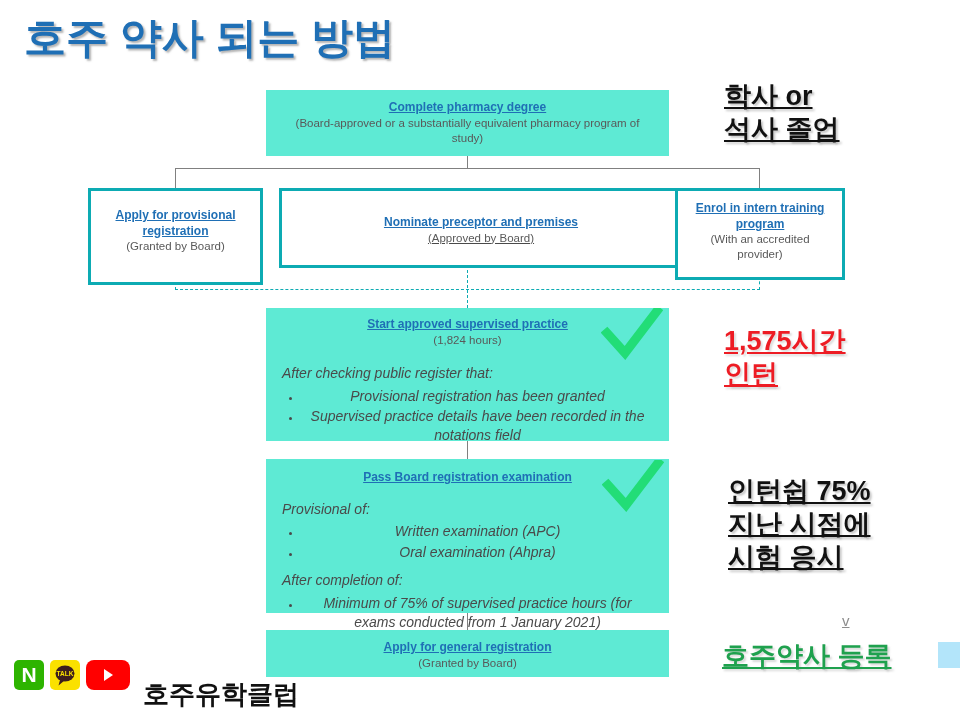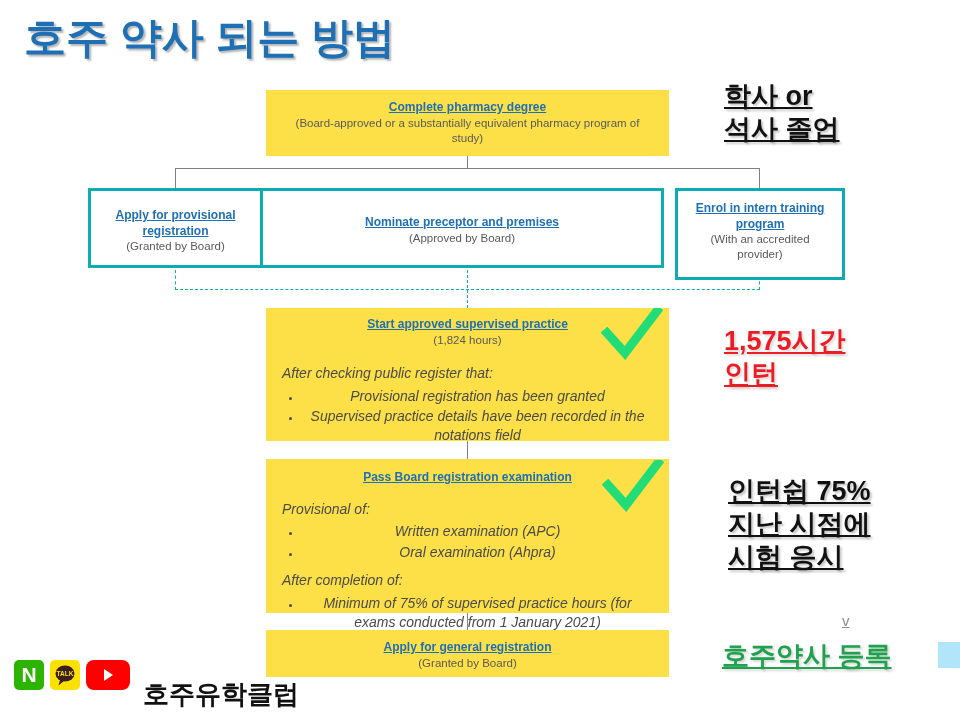--- a/index.html
+++ b/index.html
@@ -25,21 +25,21 @@
     color: #1F6FB5;
     letter-spacing: 0px;
     text-shadow: 2px 2px 2px rgba(120,120,120,0.55);
     white-space: nowrap;
   }
 
   
   .flow-box {
     position: absolute;
     box-sizing: border-box;
-    background: #fde047;
+    background: #5eead4;
     color: #4A4A4A;
     font-size: 11.5px;
     line-height: 1.32;
   }
   .flow-box.bordered {
     background: #ffffff;
     border: 3px solid #0DABB3;
   }
   .box-title {
     display: block;
@@ -171,26 +171,26 @@
 
 <div class="vline-gray" style="left:467px; top:441px; height:18px;"></div>
 
 <div class="vline-gray" style="left:467px; top:613px; height:17px;"></div>
 
 <div class="flow-box" id="box-degree" style="left:266px; top:90px; width:403px; height:66px; padding:10px 22px 0 22px;">
   <span class="box-title">Complete pharmacy degree</span>
   <span class="box-sub">(Board-approved or a substantially equivalent pharmacy program of study)</span>
 </div>
 
-<div class="flow-box bordered" id="box-provisional" style="left:88px; top:188px; width:175px; height:80px; padding:17px 10px 0 10px;">
+<div class="flow-box bordered" id="box-provisional" style="left:88px; top:188px; width:175px; height:97px; padding:17px 10px 0 10px;">
   <span class="box-title">Apply for provisional registration</span>
   <span class="box-sub">(Granted by Board)</span>
 </div>
 
-<div class="flow-box bordered" id="box-preceptor" style="left:260px; top:188px; width:404px; height:80px; padding:24px 16px 0 16px;">
+<div class="flow-box bordered" id="box-preceptor" style="left:279px; top:188px; width:404px; height:80px; padding:24px 16px 0 16px;text-decoration:underline;">
   <span class="box-title">Nominate preceptor and premises</span>
   <span class="box-sub">(Approved by Board)</span>
 </div>
 
 <div class="flow-box bordered" id="box-intern" style="left:675px; top:188px; width:170px; height:92px; padding:10px 10px 0 10px;">
   <span class="box-title">Enrol in intern training program</span>
   <span class="box-sub">(With an accredited provider)</span>
 </div>
 
 <div class="flow-box" id="box-practice" style="left:266px; top:308px; width:403px; height:133px; padding:9px 16px 0 16px;">

